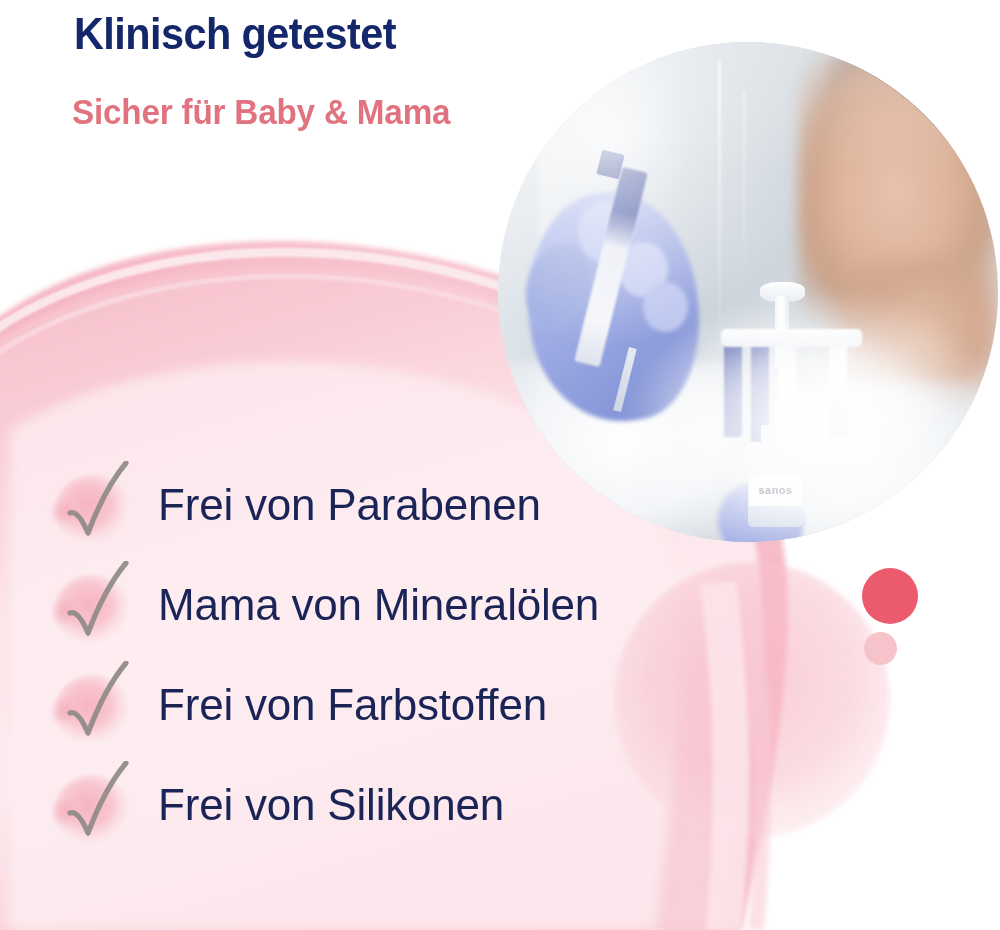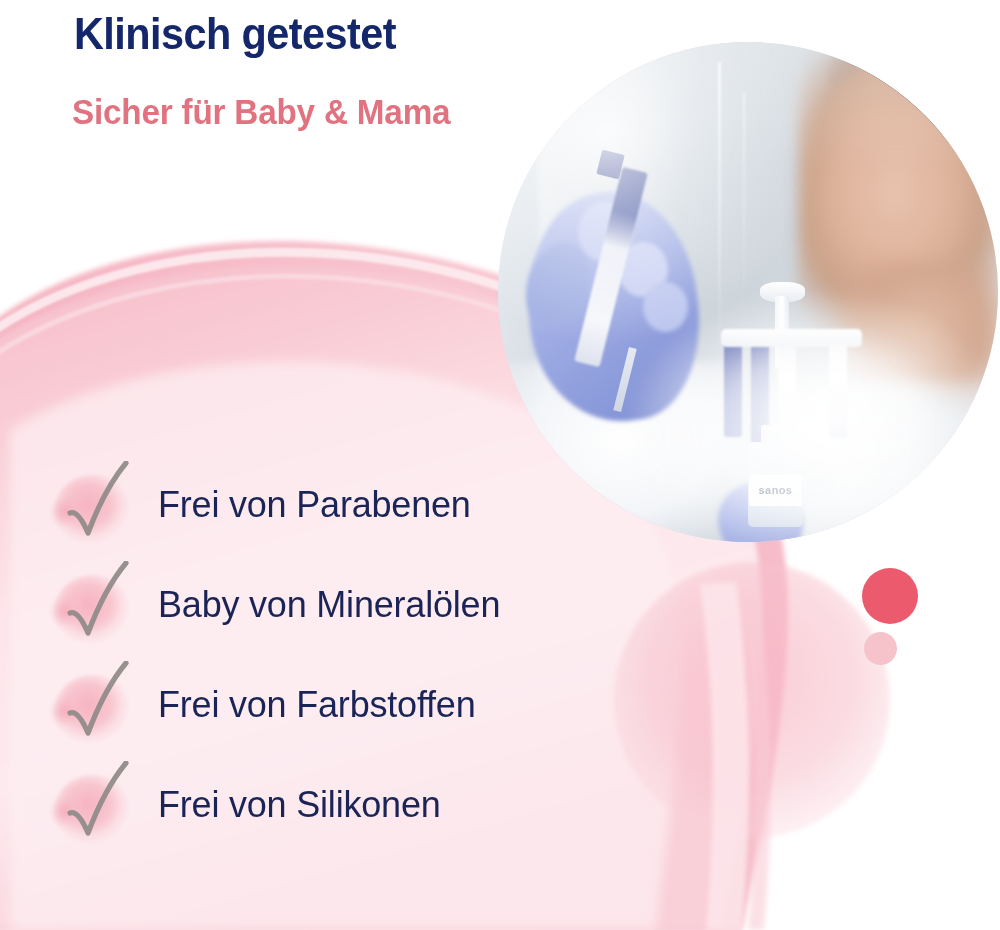--- a/index.html
+++ b/index.html
@@ -133,21 +133,21 @@
   .check-wrap{position:absolute;left:0;top:6px;width:100px;height:92px;}
   .blot{position:absolute;left:6px;top:14px;width:74px;height:68px;border-radius:52% 48% 50% 50%/54% 46% 54% 46%;
     background:radial-gradient(58% 58% at 46% 44%,rgba(244,168,182,.82) 0%,rgba(246,176,188,.66) 52%,rgba(249,198,207,.30) 80%,rgba(250,210,218,0) 100%);
     filter:blur(1.5px);}
   .blot2{position:absolute;left:0px;top:34px;width:30px;height:34px;border-radius:50%;
     background:radial-gradient(55% 55% at 50% 50%,rgba(242,158,174,.62),rgba(246,186,197,0) 78%);filter:blur(2px);}
   .check-svg{position:absolute;left:4px;top:0;width:96px;height:92px;}
 
   .feature-label{
     position:absolute;left:110px;top:0;height:100px;display:flex;align-items:center;
-    font-family:"Liberation Sans",sans-serif;font-size:36px;font-weight:400;
+    font-family:"Liberation Sans",sans-serif;font-size:44px;font-weight:400;
     color:#1a2456;white-space:nowrap;letter-spacing:-0.2px;
   }
 
   
   .dot{position:absolute;border-radius:50%;}
   .dot-rose{left:862px;top:568px;width:56px;height:56px;background:#ec5a6e;}
   .dot-pale{left:864px;top:632px;width:33px;height:33px;background:#f6c3cb;}
 </style>
 </head>
 <body>
@@ -274,21 +274,21 @@
     </div>
 
     <div class="feature">
       <div class="check-wrap">
         <div class="blot"></div>
         <div class="blot2"></div>
         <svg class="check-svg" viewBox="0 0 96 92">
           <path d="M 18 52 C 24 50 30 58 36 72 C 42 56 54 26 74 2" fill="none" stroke="#8e8a88" stroke-width="5.2" stroke-linecap="round" stroke-linejoin="round" opacity=".92"></path>
         </svg>
       </div>
-      <div class="feature-label">Baby von Mineralölen</div>
+      <div class="feature-label">Mama von Mineralölen</div>
     </div>
 
     <div class="feature">
       <div class="check-wrap">
         <div class="blot"></div>
         <div class="blot2"></div>
         <svg class="check-svg" viewBox="0 0 96 92">
           <path d="M 18 52 C 24 50 30 58 36 72 C 42 56 54 26 74 2" fill="none" stroke="#8e8a88" stroke-width="5.2" stroke-linecap="round" stroke-linejoin="round" opacity=".92"></path>
         </svg>
       </div>

